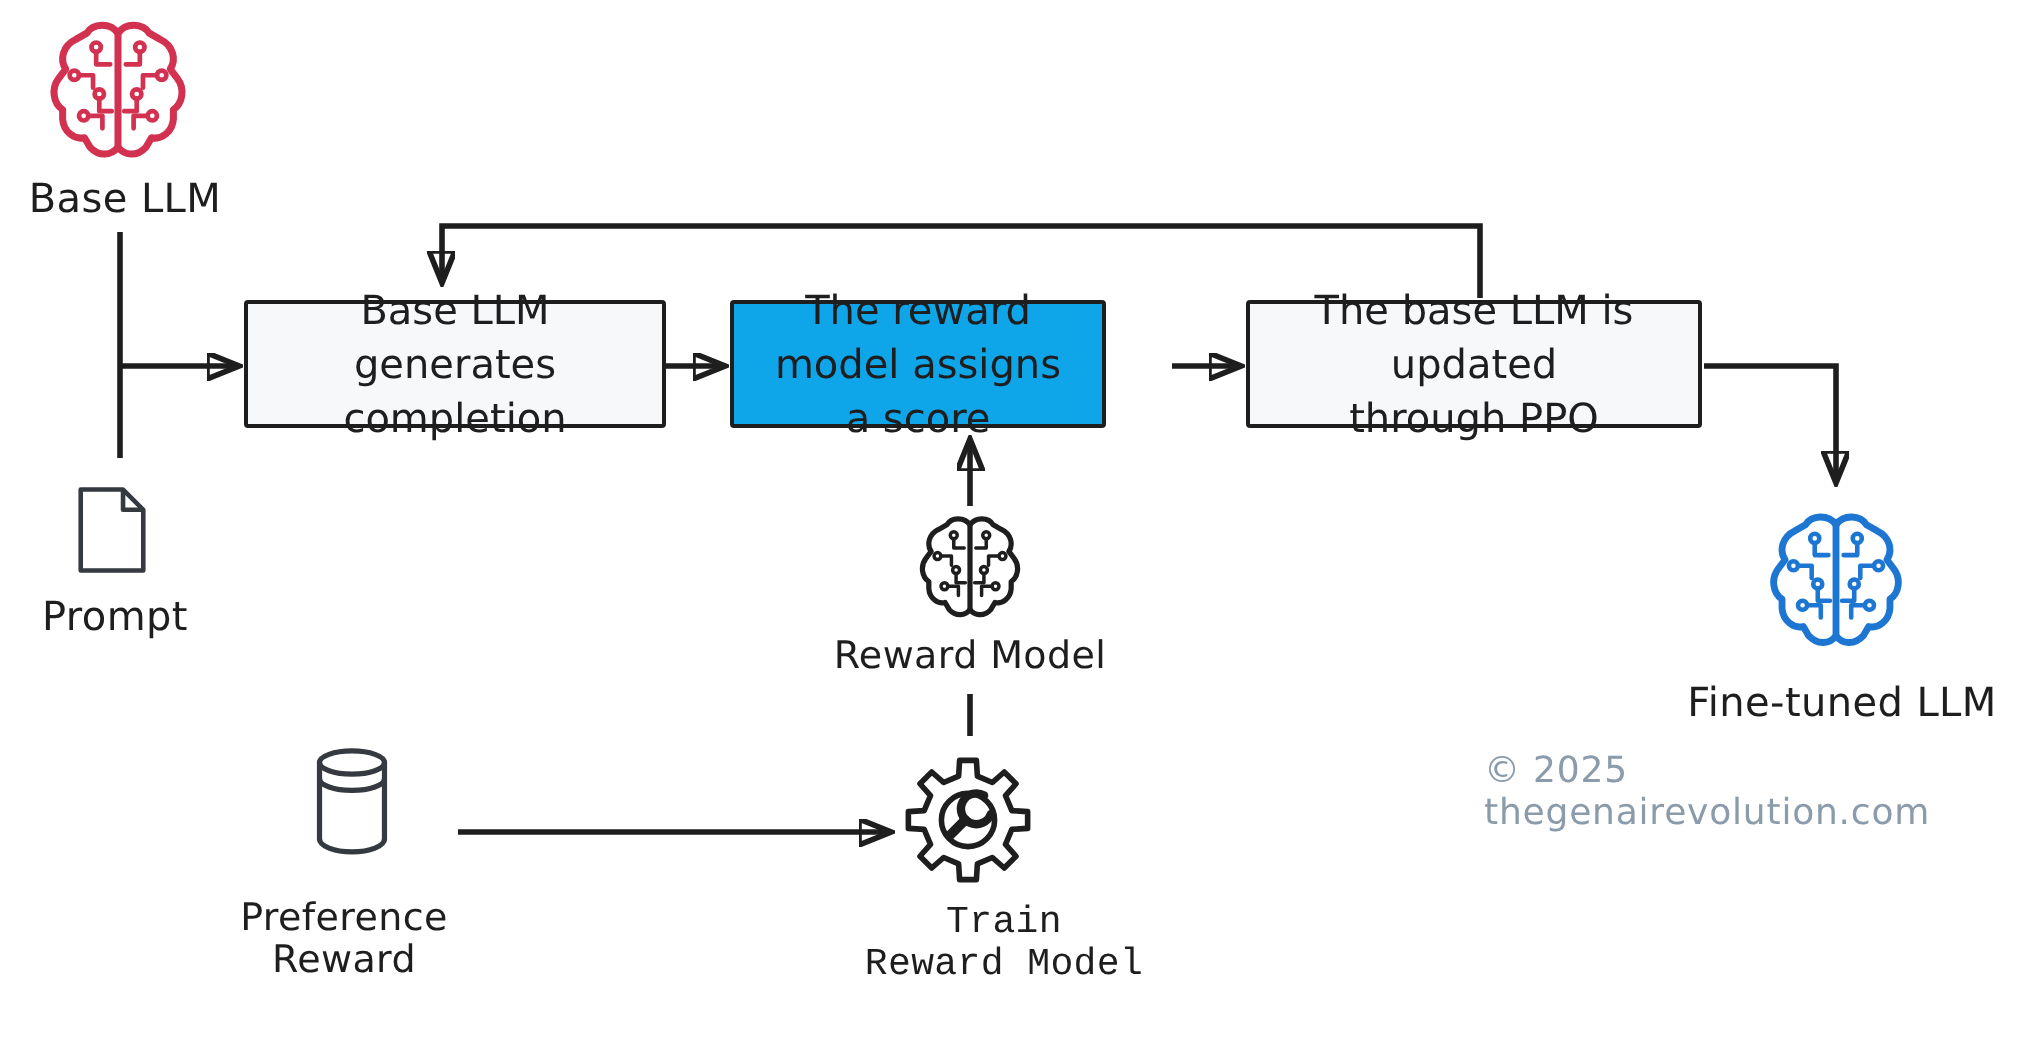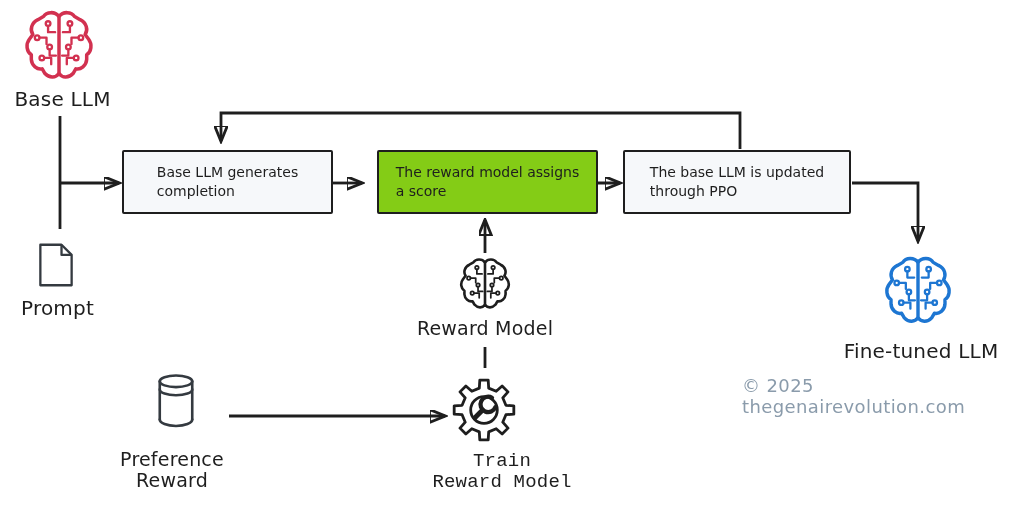--- a/index.html
+++ b/index.html
@@ -11,22 +11,22 @@
   .connectors path{stroke:#1e1e1e;stroke-width:2.8;fill:none;}
   .node-icon{position:absolute;}
   .node-icon svg{display:block;width:100%;height:100%;}
   .label{
     position:absolute;text-align:center;font-size:19px;line-height:1.12;
     letter-spacing:.2px;white-space:pre-line;color:#1e1e1e;
   }
   .flow-box{
     position:absolute;height:64px;box-sizing:border-box;
     border:2.5px solid #1e1e1e;border-radius:2px;background:#f6f8fa;
-    display:flex;align-items:center;justify-content:center;text-align:left;
-    font-size:14px;line-height:1.35;white-space:pre-line;padding:2px 6px;
+    display:flex;align-items:center;justify-content:center;text-align:center;
+    font-size:20px;line-height:1.35;white-space:pre-line;padding:2px 6px;
   }
   .loop-label{position:absolute;left:330px;top:70px;width:260px;text-align:center;font-size:20px;}
   .copyright{
     position:absolute;left:742px;top:375px;width:265px;text-align:left;
     font-size:18px;letter-spacing:.4px;
   }
   .sym-defs{position:absolute;width:0;height:0;overflow:hidden;}
 </style>
 </head>
 <body>
@@ -98,21 +98,21 @@
     <path d="M740,149 V113 H221 V141" marker-end="url(#arrow)"></path>
     <path d="M852,183 H918 V241" marker-end="url(#arrow)"></path>
     <path d="M485,253 V220" marker-end="url(#arrow)"></path>
     <path d="M485,347 V368"></path>
     <path d="M229,416 H445" marker-end="url(#arrow)"></path>
   </svg>
 
 
   <div class="flow-box" style="left: 122px; top: 150px; width: 211px; background: rgb(246, 248, 250);">Base LLM generates
 completion</div>
-  <div class="flow-box" style="left: 365px; top: 150px; width: 221px; background: #84cc16; margin-left: 12px;">The reward model assigns
+  <div class="flow-box" style="left: 365px; top: 150px; width: 188px; background: #0ea5e9;">The reward model assigns
 a score</div>
   <div class="flow-box" style="left: 623px; top: 150px; width: 228px; background: rgb(246, 248, 250);">The base LLM is updated
 through PPO</div>
 
   <div class="node-icon" style="left: 20px; top: 8px; width: 78px; height: 78px; color: rgb(210, 49, 80);">
     <svg>
         <use href="#sym-brain"></use>
       </svg>
   </div>
   <div class="label" style="left:11px;top:88px;width:103px;font-size:20px;">Base LLM</div>

